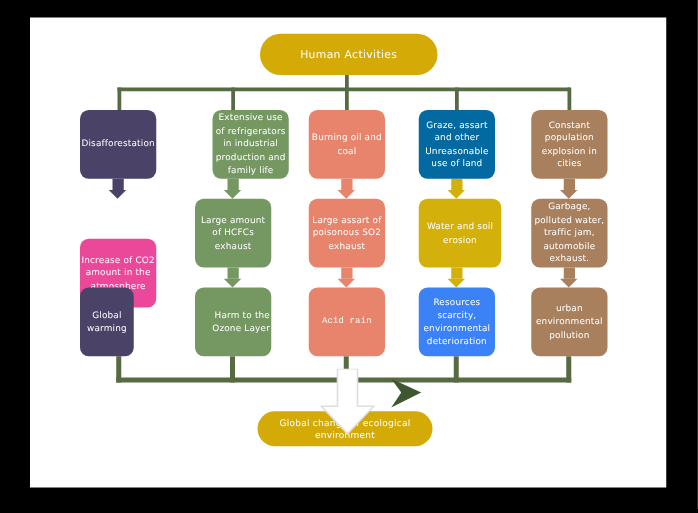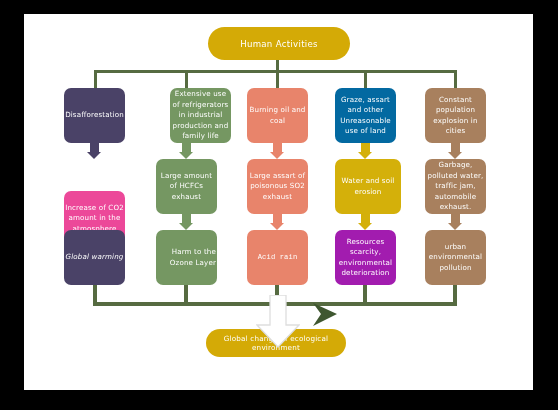--- a/index.html
+++ b/index.html
@@ -106,21 +106,21 @@
     <div class="node" style="left:40px; top:74px; width:61px; height:55px; background:#4a4267;justify-content:center;">
       <span>Disafforestation</span>
     </div>
     <div class="colconn" style="left:66px; top:129px; width:9px; height:9px; background:#4a4267;"></div>
     <div class="arrowdown" style="left:63px; top:138px; border-left:7px solid transparent; border-right:7px solid transparent; border-top:7px solid #4a4267;"></div>
     <div class="node" style="left:40px; top:145px; width:61px; height:55px; background:#ec4899;margin-top:32px;">
       <span>Increase of CO2 amount in the atmosphere</span>
     </div>
     <div class="colconn" style="left:66px; top:200px; width:9px; height:9px; background:#4a4267;"></div>
     <div class="arrowdown" style="left:63px; top:209px; border-left:7px solid transparent; border-right:7px solid transparent; border-top:7px solid #4a4267;"></div>
-    <div class="node" style="left:40px; top:216px; width:61px; height:55px; background:#4a4267;font-style:italic;">
+    <div class="node" style="left:40px; top:216px; width:43px; height:55px; background:#4a4267;">
       <span>Global warming</span>
     </div>
 
     <div class="node" style="left:132px; top:74px; width:61px; height:55px; background:#759762;margin-left:14px;">
       <span>Extensive use of refrigerators in industrial production and family life</span>
     </div>
     <div class="colconn" style="left:158px; top:129px; width:9px; height:9px; background:#759762;"></div>
     <div class="arrowdown" style="left:155px; top:138px; border-left:7px solid transparent; border-right:7px solid transparent; border-top:7px solid #759762;"></div>
     <div class="node" style="left:132px; top:145px; width:61px; height:55px; background:#759762;">
       <span>Large amount of HCFCs exhaust</span>
@@ -148,21 +148,21 @@
     <div class="node" style="left:311px; top:74px; width:61px; height:55px; background:#0369a1;">
       <span>Graze, assart and other Unreasonable use of land</span>
     </div>
     <div class="colconn" style="left:337px; top:129px; width:9px; height:9px; background:#d4b00a;"></div>
     <div class="arrowdown" style="left:334px; top:138px; border-left:7px solid transparent; border-right:7px solid transparent; border-top:7px solid #d4b00a;"></div>
     <div class="node" style="left:311px; top:145px; width:66px; height:55px; background:#d4b00a;">
       <span>Water and soil erosion</span>
     </div>
     <div class="colconn" style="left:337px; top:200px; width:9px; height:9px; background:#d4b00a;"></div>
     <div class="arrowdown" style="left:334px; top:209px; border-left:7px solid transparent; border-right:7px solid transparent; border-top:7px solid #d4b00a;"></div>
-    <div class="node" style="left:311px; top:216px; width:61px; height:55px; background:#a21caf;justify-content:center;">
+    <div class="node" style="left:311px; top:216px; width:61px; height:55px; background:#3b82f6;justify-content:center;">
       <span>Resources scarcity, environmental deterioration</span>
     </div>
 
     <div class="node" style="left:401px; top:74px; width:61px; height:55px; background:#a8805e;">
       <span>Constant population explosion in cities</span>
     </div>
     <div class="colconn" style="left:427px; top:129px; width:9px; height:9px; background:#a8805e;"></div>
     <div class="arrowdown" style="left:424px; top:138px; border-left:7px solid transparent; border-right:7px solid transparent; border-top:7px solid #a8805e;"></div>
     <div class="node" style="left:401px; top:145px; width:61px; height:55px; background:#a8805e;">
       <span>Garbage, polluted water, traffic jam, automobile exhaust.</span>

